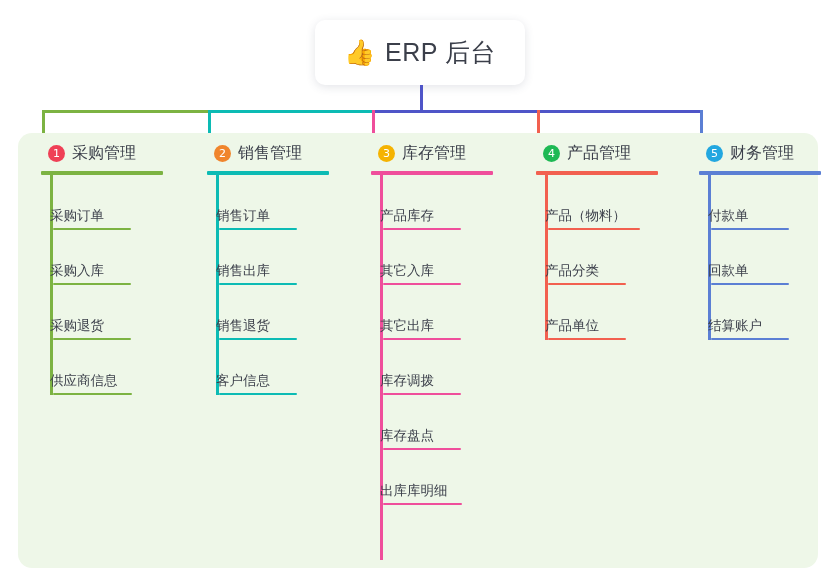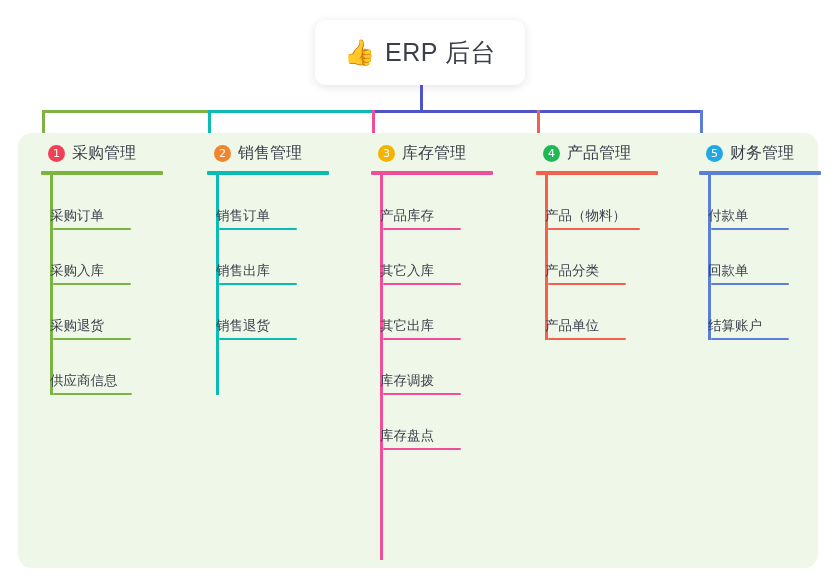--- a/index.html
+++ b/index.html
@@ -202,20 +202,24 @@
           <div class="leaf-underline" style="background: rgb(12, 187, 180); width: 78px;"></div>
         </div>
         <div class="leaf">
           <span class="leaf-label">销售出库</span>
           <div class="leaf-underline" style="background: rgb(12, 187, 180); width: 78px;"></div>
         </div>
         <div class="leaf">
           <span class="leaf-label">销售退货</span>
           <div class="leaf-underline" style="background: rgb(12, 187, 180); width: 78px;"></div>
         </div>
+        <div class="leaf">
+          <span class="leaf-label">客户信息</span>
+          <div class="leaf-underline" style="background: rgb(12, 187, 180); width: 78px;"></div>
+        </div>
       </div>
     </div>
     <div class="column" style="left: 360px;">
       <div class="col-header">
         <span class="badge" style="background: rgb(245, 179, 1);">3</span>
         <span class="col-title">库存管理</span>
       </div>
       <div class="col-underline" style="background: rgb(239, 78, 155);"></div>
       <div class="leaf-list">
         <div class="spine" style="background: rgb(239, 78, 155); height: 385px;"></div>
@@ -232,20 +236,24 @@
           <div class="leaf-underline" style="background: rgb(239, 78, 155); width: 78px;"></div>
         </div>
         <div class="leaf">
           <span class="leaf-label">库存调拨</span>
           <div class="leaf-underline" style="background: rgb(239, 78, 155); width: 78px;"></div>
         </div>
         <div class="leaf">
           <span class="leaf-label">库存盘点</span>
           <div class="leaf-underline" style="background: rgb(239, 78, 155); width: 78px;"></div>
         </div>
+        <div class="leaf">
+          <span class="leaf-label">出库库明细</span>
+          <div class="leaf-underline" style="background: rgb(239, 78, 155); width: 79px;"></div>
+        </div>
       </div>
     </div>
     <div class="column" style="left: 525px;">
       <div class="col-header">
         <span class="badge" style="background: rgb(30, 185, 84);">4</span>
         <span class="col-title">产品管理</span>
       </div>
       <div class="col-underline" style="background: rgb(242, 96, 79);"></div>
       <div class="leaf-list">
         <div class="spine" style="background: rgb(242, 96, 79); height: 165px;"></div>

